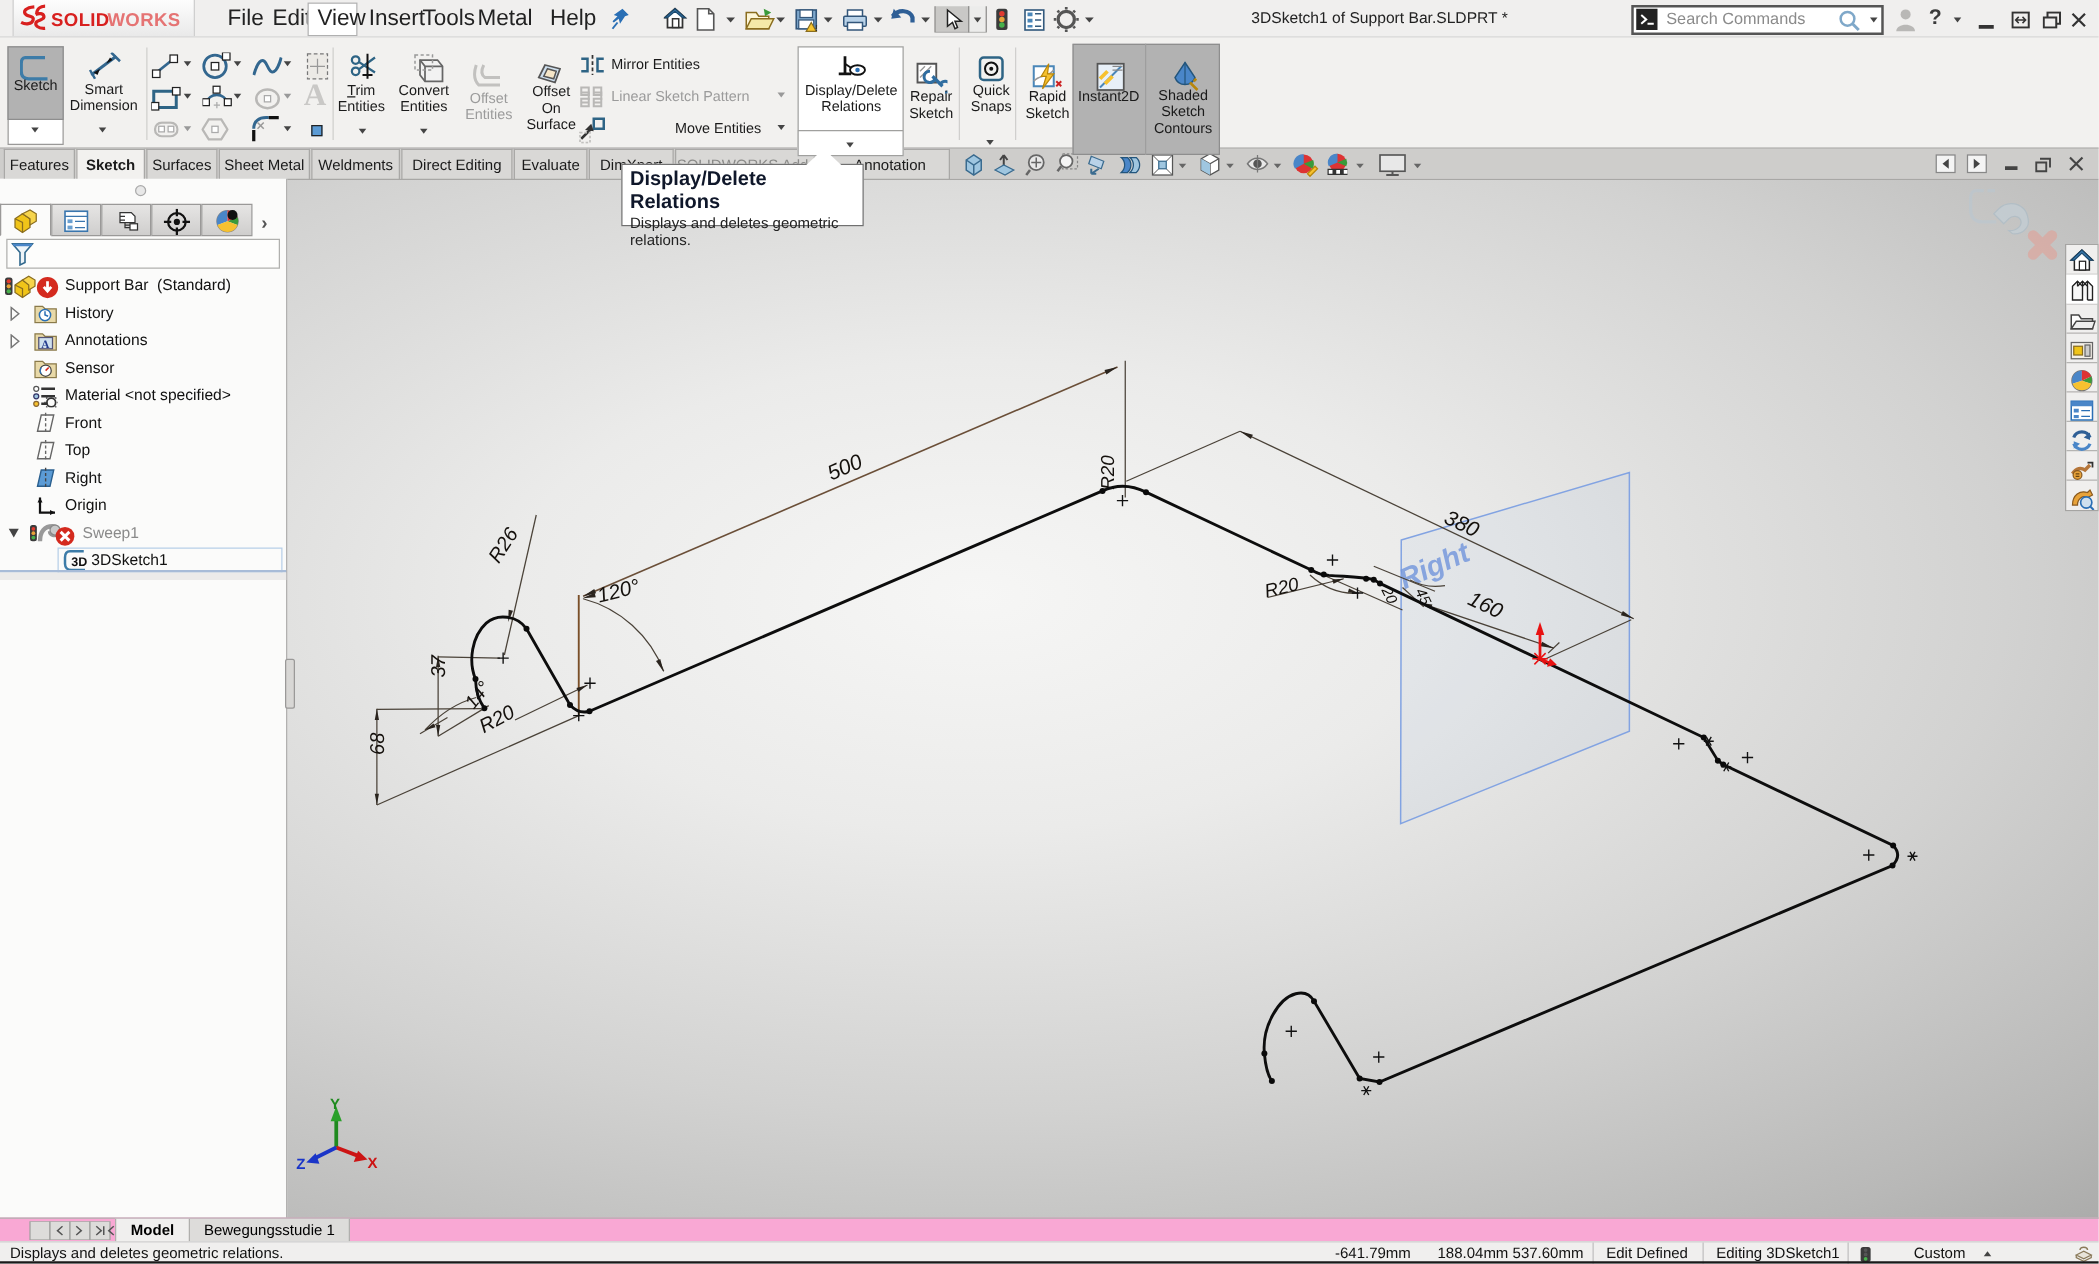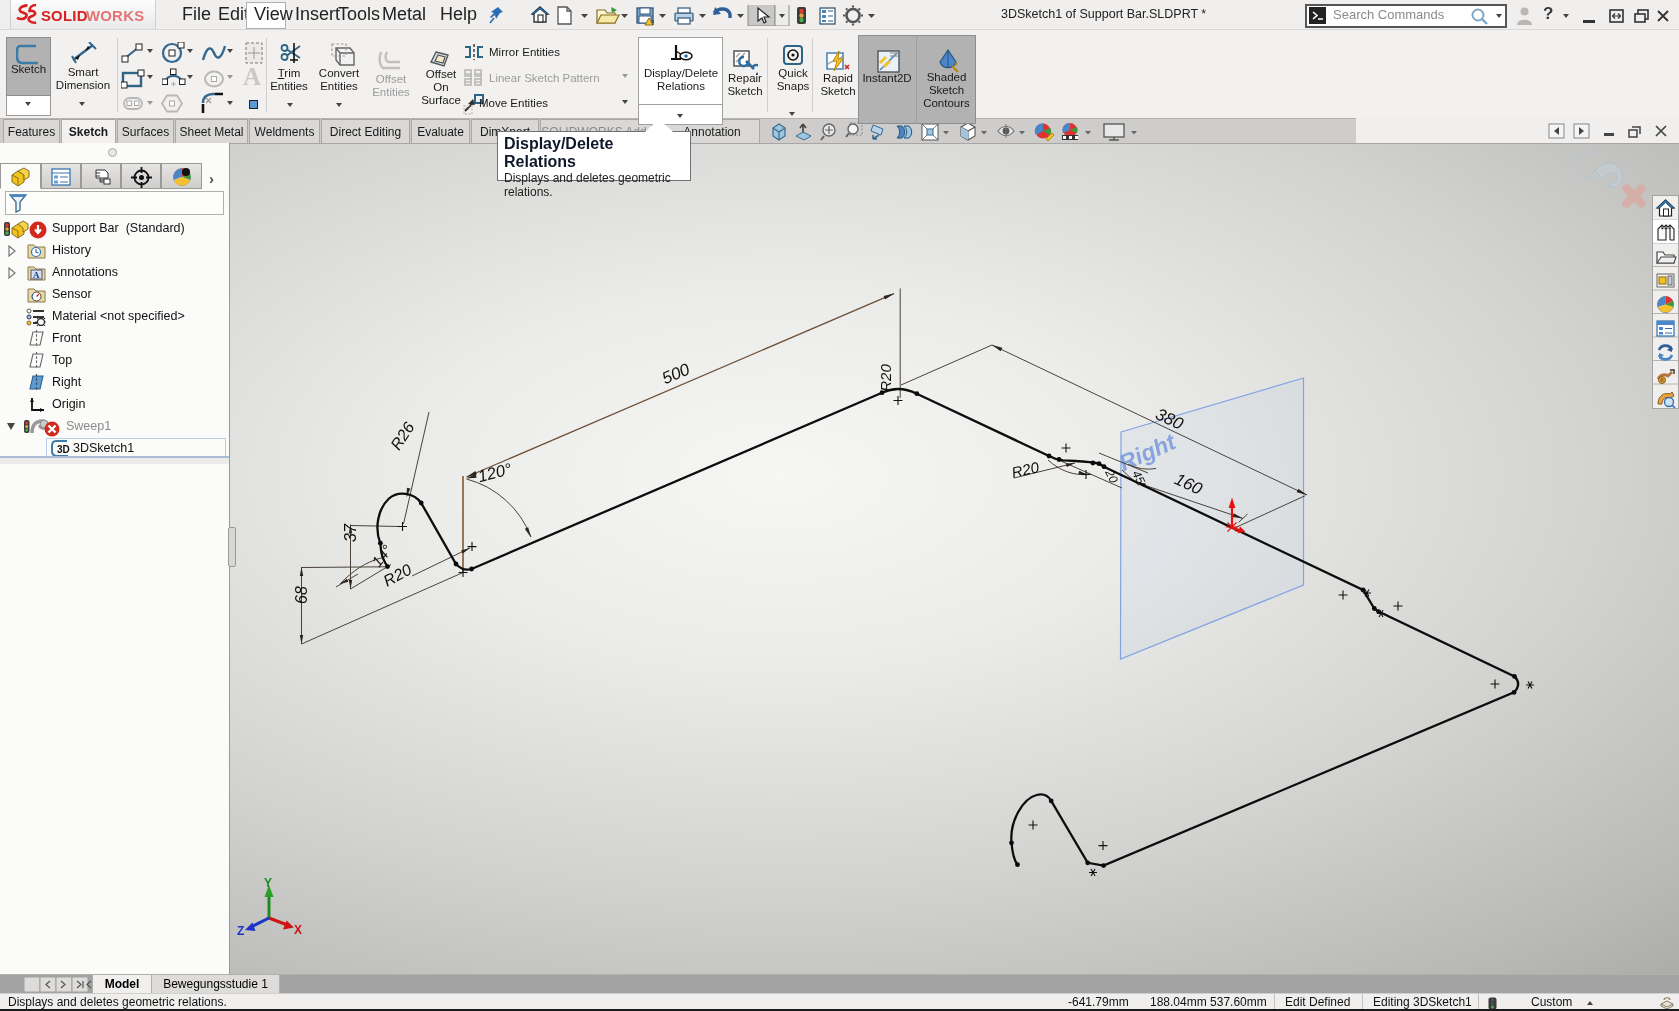--- a/index.html
+++ b/index.html
@@ -15,42 +15,42 @@
 
 
 #ribbon { position:absolute; left:0; top:29px; width:1679px; height:89px; background:#f2f1ef; border-top:1px solid #d8d8d8; }
 .rsep { position:absolute; top:8px; height:74px; width:1px; background:#d0cfcd; }
 .rlabel { position:absolute; font-size:11.5px; color:#1a1a1a; text-align:center; line-height:13px; }
 .rgray { color:#9b9b9b; }
 .caret { position:absolute; width:0; height:0; border-left:3.5px solid transparent; border-right:3.5px solid transparent; border-top:4px solid #444; }
 .caretg { border-top-color:#999; }
 
 
-#tabrow { position:absolute; left:0; top:118px; width:1356px; height:25px; background:#cecdcb; border-top:1px solid #b5b4b2; }
+#tabrow { position:absolute; left:0; top:118px; width:1679px; height:25px; background:#cecdcb; border-top:1px solid #b5b4b2; }
 .tab { position:absolute; top:0; height:25px; background:#d9d8d6; border:1px solid #a9a8a6; border-bottom:none; font-size:12px; color:#1a1a1a; text-align:center; line-height:24px; }
 .tab.active { background:#f2f1ef; font-weight:bold; }
 
 
 #tooltip { position:absolute; left:497px; top:131px; width:194px; height:50px; background:#fff; border:1px solid #707070; z-index:60; padding:3px 6px; }
 #tooltip .tt1 { font-size:16px; font-weight:bold; color:#0f172a; }
 #tooltip .tt2 { font-size:12px; color:#222; line-height:14px; }
 #ttarrow { position:absolute; left:645px; top:119px; z-index:61; width:0; height:0; border-left:14px solid transparent; border-right:14px solid transparent; border-bottom:13px solid #fff; }
 
 
 #leftpanel { position:absolute; left:0; top:143px; width:230px; height:832px; background:#fbfbfa; border-right:1px solid #9a9998; }
 .ptab { position:absolute; top:20px; height:26px; background:linear-gradient(180deg,#e6e5e4,#cfcecd); border:1px solid #9a9998; }
 .ptab.active { background:#fbfbfa; border-bottom:1px solid #fbfbfa; }
 .trow { position:absolute; left:0; width:229px; height:22px; font-size:12.5px; color:#111; }
 
 
 #viewport { position:absolute; left:230px; top:143px; width:1449px; height:832px; border-top:1px solid #a8a7a5;
   background:radial-gradient(ellipse 1500px 750px at 38% 40%, #f6f6f5 0%, #ebebea 25%, #d2d2d1 55%, #b8b8b7 80%, #9e9e9d 100%); }
 
 
-#bottomtabs { position:absolute; left:0; top:974px; width:1679px; height:19px; background:#a3a3a3; border-top:1px solid #b0afad; }
+#bottomtabs { position:absolute; left:0; top:974px; width:1679px; height:19px; background:#f9a8d4; border-top:1px solid #b0afad; }
 .btab { position:absolute; top:0; height:19px; font-size:12px; line-height:18px; text-align:center; border-right:1px solid #b0afad; }
 
 
 #statusbar { position:absolute; left:0; top:993px; width:1679px; height:18px; background:#f0efee; border-top:1px solid #d0d0d0; font-size:12px; color:#111; }
 #statusbar .sseg { position:absolute; top:0; height:18px; line-height:17px; }
 #bottomedge { position:absolute; left:0; top:1009px; width:1679px; height:2px; background:#1a1a1a; }
 </style>
 </head>
 <body>
 <div id="app">
@@ -302,21 +302,21 @@
     </svg>
     <div class="rlabel rgray" style="left:489px;top:42px;width:140px;text-align:left">Linear Sketch Pattern</div>
     <div class="caret caretg" style="left:622px;top:44px"></div>
 
     <svg class="abs" style="left:463px;top:63px" width="22" height="22" viewBox="0 0 22 22">
       <rect x="12" y="2" width="8" height="8" fill="none" stroke="#2e6485" stroke-width="2"></rect>
       <path d="M2 18 L10 10" stroke="#333" stroke-width="2"></path>
       <path d="M10 6 L12 12 L5 11 Z" fill="#333"></path>
       <rect x="1" y="13" width="8" height="8" fill="none" stroke="#c2c1bf" stroke-width="1.4" stroke-dasharray="2 1.5"></rect>
     </svg>
-    <div class="rlabel" style="left:479px;top:67px;width:120px;text-align:left">Move Entities</div>
+    <div class="rlabel" style="left:489px;top:67px;width:120px;text-align:right">Move Entities</div>
     <div class="caret" style="left:622px;top:70px"></div>
 
     <div class="abs" style="left:638px;top:7px;width:85px;height:88px;background:#fff;border:1px solid #a0a09e;z-index:30"></div>
     <div class="abs" style="left:638px;top:74px;width:85px;height:21px;background:#fff;border:1px solid #a0a09e;z-index:30"></div>
     <svg class="abs" style="left:668px;top:13px;z-index:31" width="26" height="25" viewBox="0 0 26 25">
       <path d="M8 2 V16 M3 16 H13" stroke="#111" stroke-width="2.2"></path>
       <path d="M8 8 L14 12" stroke="#111" stroke-width="1.4"></path>
       <ellipse cx="18" cy="13" rx="6" ry="3.8" fill="#fff" stroke="#111" stroke-width="1.5"></ellipse>
       <circle cx="18" cy="13" r="1.8" fill="#2a6fb5"></circle>
     </svg>

